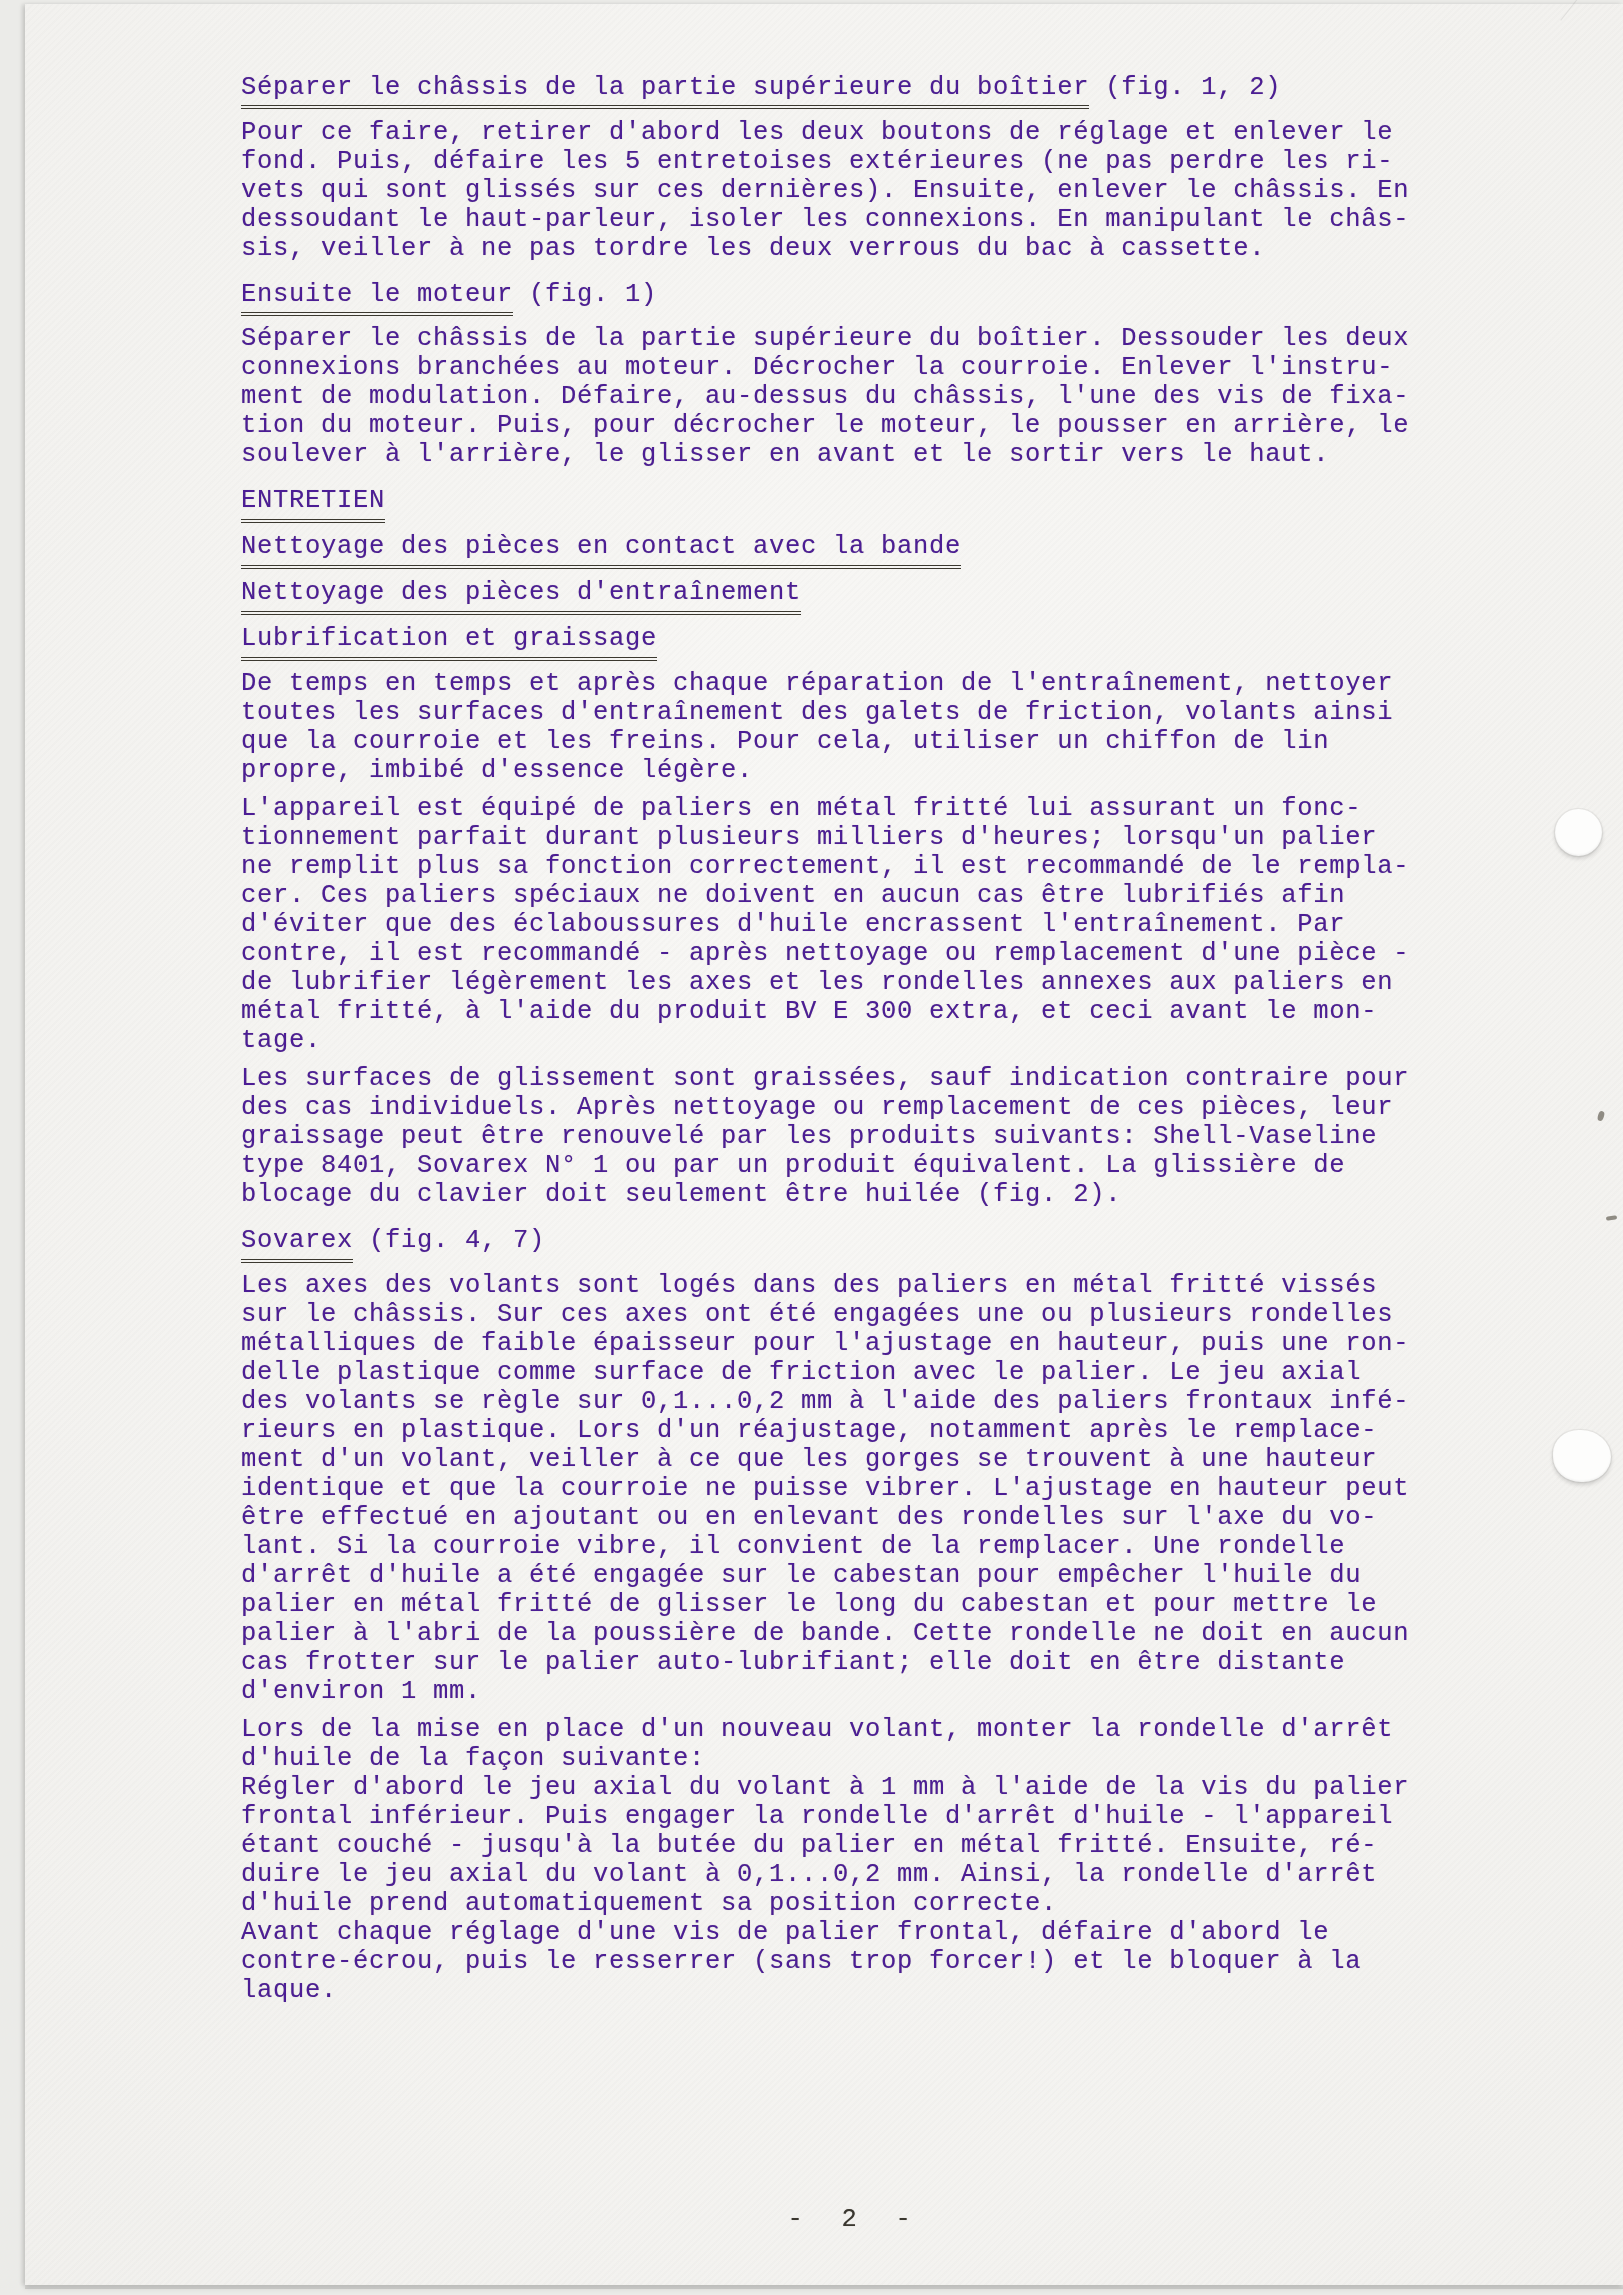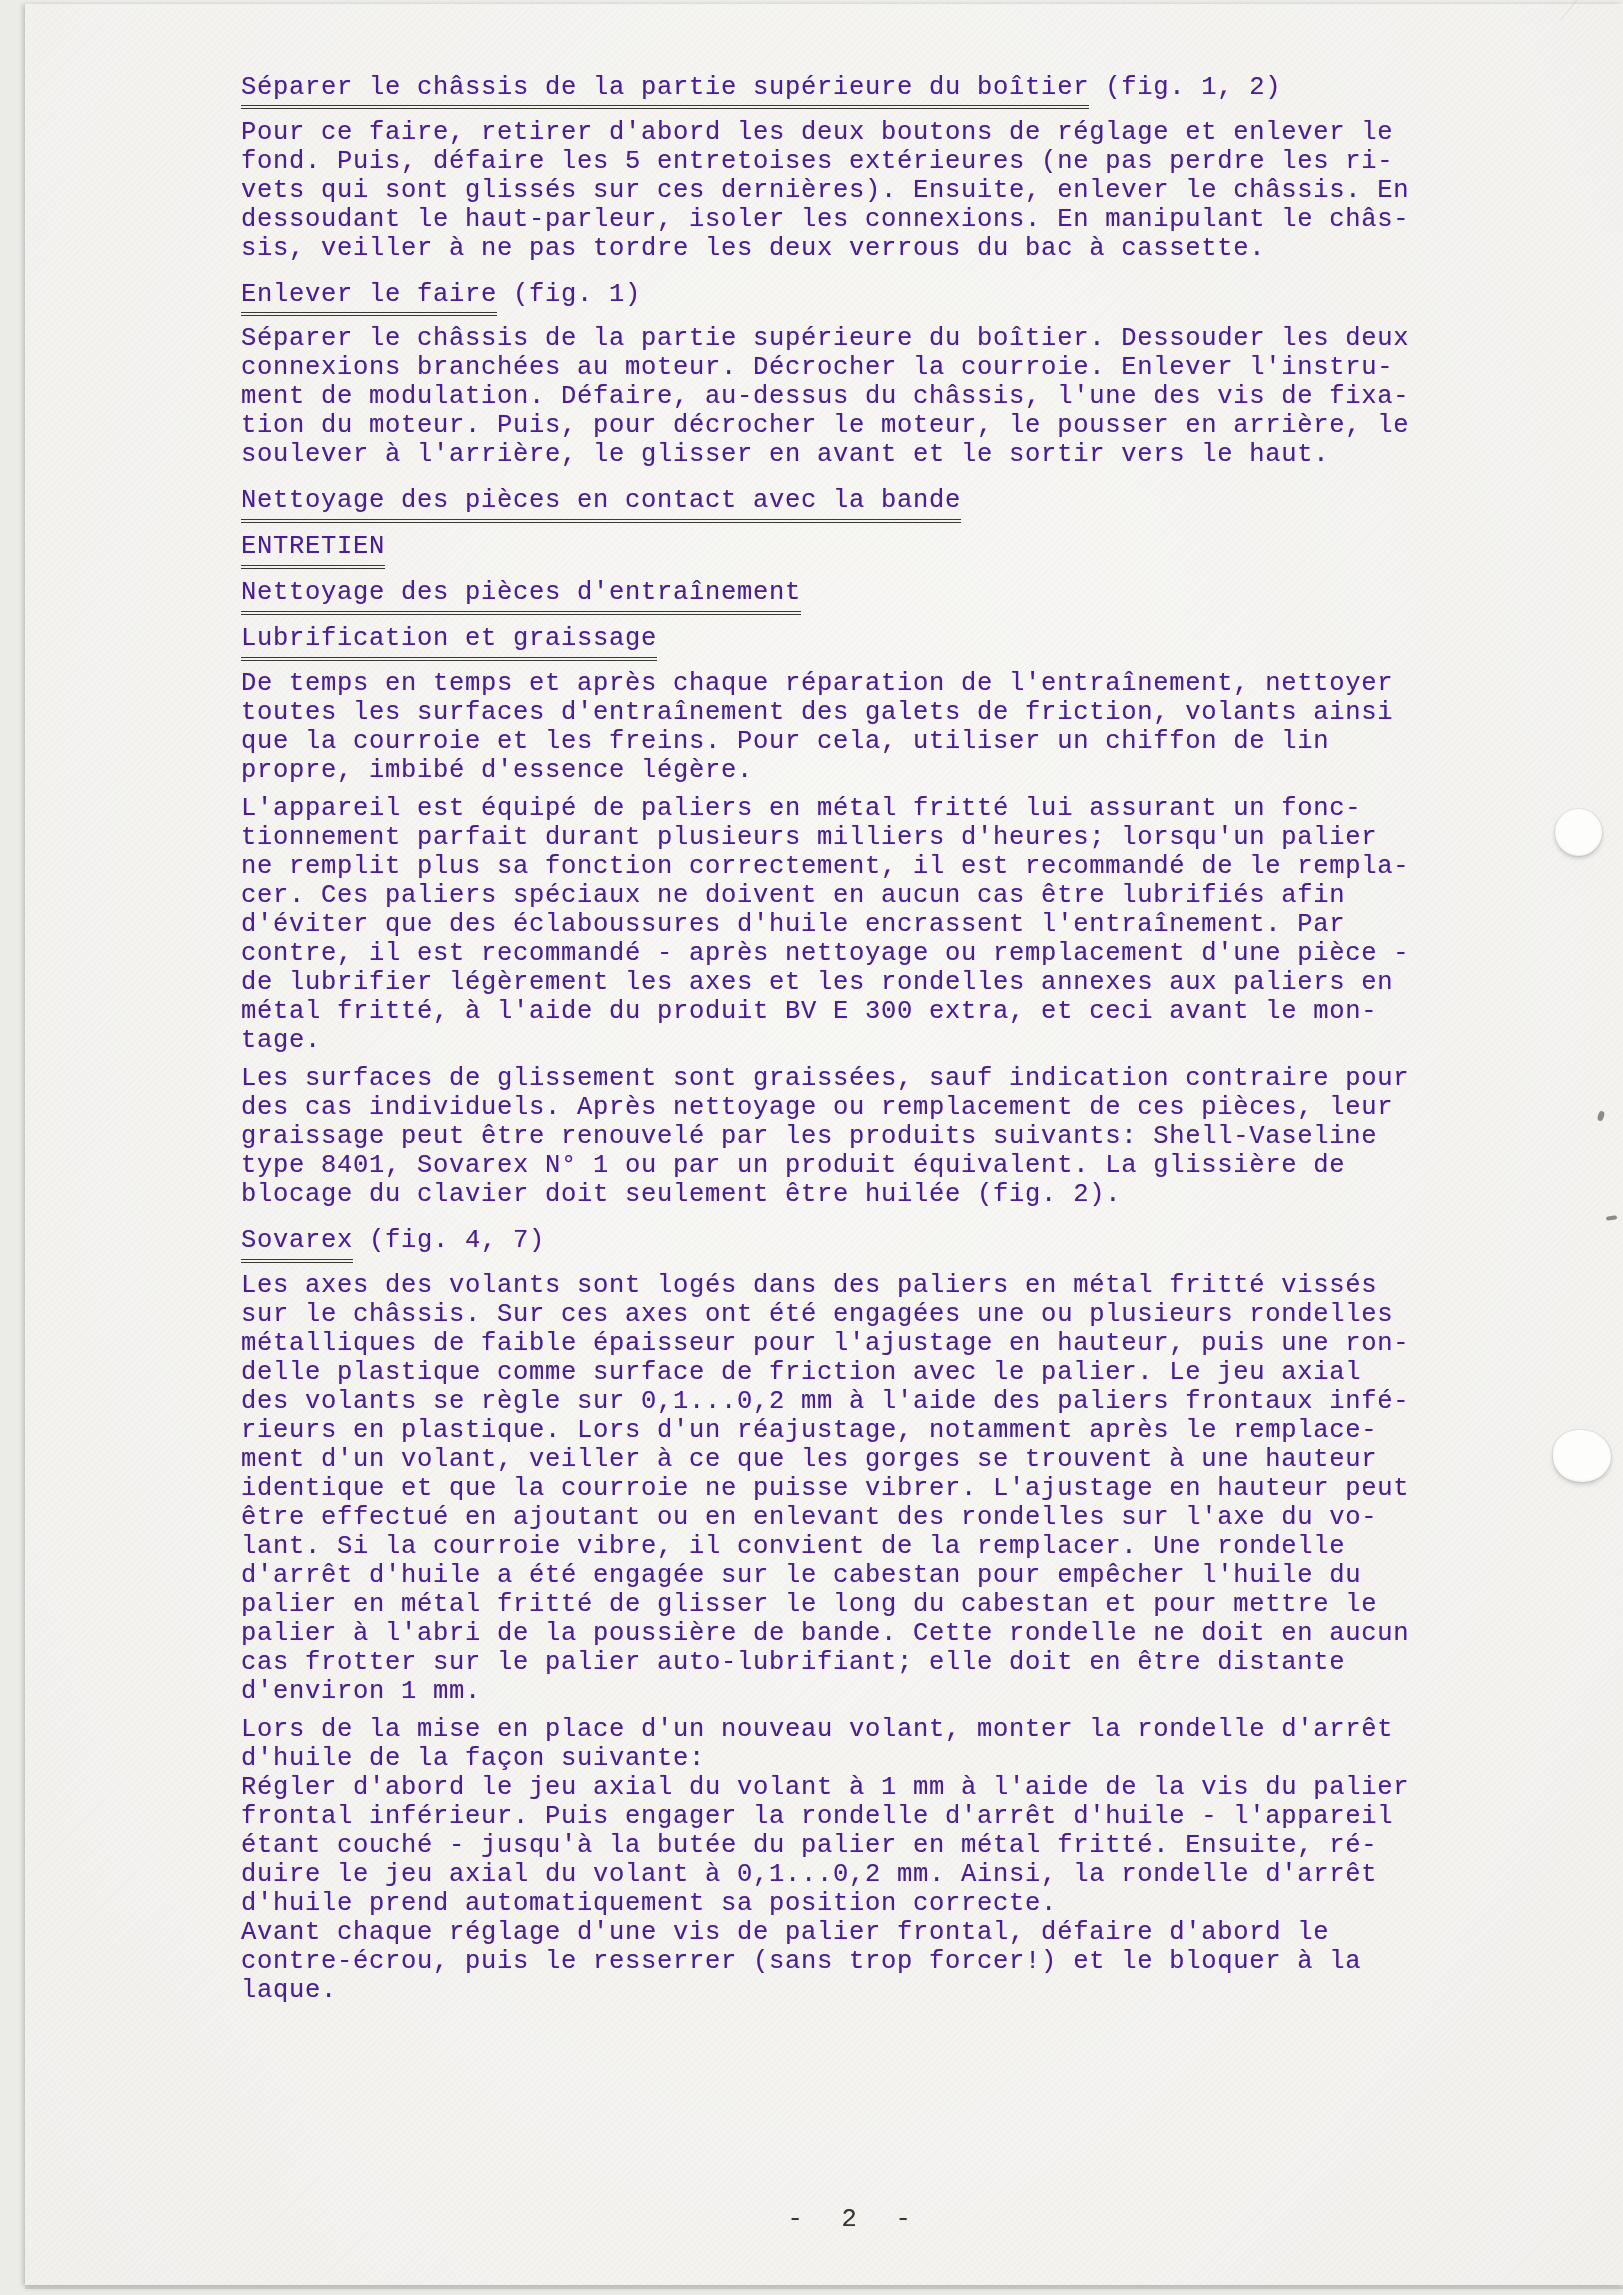--- a/index.html
+++ b/index.html
@@ -81,28 +81,28 @@
   <div class="ink-speck speck-2"></div>
   <div class="bottom-edge"></div>
 
   <div class="content">
       <div class="block heading"><span class="underline">Séparer le châssis de la partie supérieure du boîtier</span><span> (fig. 1, 2)</span></div>
       <div class="block paragraph">Pour ce faire, retirer d'abord les deux boutons de réglage et enlever le
 fond. Puis, défaire les 5 entretoises extérieures (ne pas perdre les ri-
 vets qui sont glissés sur ces dernières). Ensuite, enlever le châssis. En
 dessoudant le haut-parleur, isoler les connexions. En manipulant le châs-
 sis, veiller à ne pas tordre les deux verrous du bac à cassette.</div>
-      <div class="block heading"><span class="underline">Enlever le faire</span><span> (fig. 1)</span></div>
+      <div class="block heading"><span class="underline">Ensuite le moteur</span><span> (fig. 1)</span></div>
       <div class="block paragraph">Séparer le châssis de la partie supérieure du boîtier. Dessouder les deux
 connexions branchées au moteur. Décrocher la courroie. Enlever l'instru-
 ment de modulation. Défaire, au-dessus du châssis, l'une des vis de fixa-
 tion du moteur. Puis, pour décrocher le moteur, le pousser en arrière, le
 soulever à l'arrière, le glisser en avant et le sortir vers le haut.</div>
+      <div class="block heading"><span class="underline">ENTRETIEN</span></div>
       <div class="block heading"><span class="underline">Nettoyage des pièces en contact avec la bande</span></div>
-      <div class="block heading"><span class="underline">ENTRETIEN</span></div>
       <div class="block heading"><span class="underline">Nettoyage des pièces d'entraînement</span></div>
       <div class="block heading"><span class="underline">Lubrification et graissage</span></div>
       <div class="block paragraph">De temps en temps et après chaque réparation de l'entraînement, nettoyer
 toutes les surfaces d'entraînement des galets de friction, volants ainsi
 que la courroie et les freins. Pour cela, utiliser un chiffon de lin
 propre, imbibé d'essence légère.</div>
       <div class="block paragraph">L'appareil est équipé de paliers en métal fritté lui assurant un fonc-
 tionnement parfait durant plusieurs milliers d'heures; lorsqu'un palier
 ne remplit plus sa fonction correctement, il est recommandé de le rempla-
 cer. Ces paliers spéciaux ne doivent en aucun cas être lubrifiés afin

